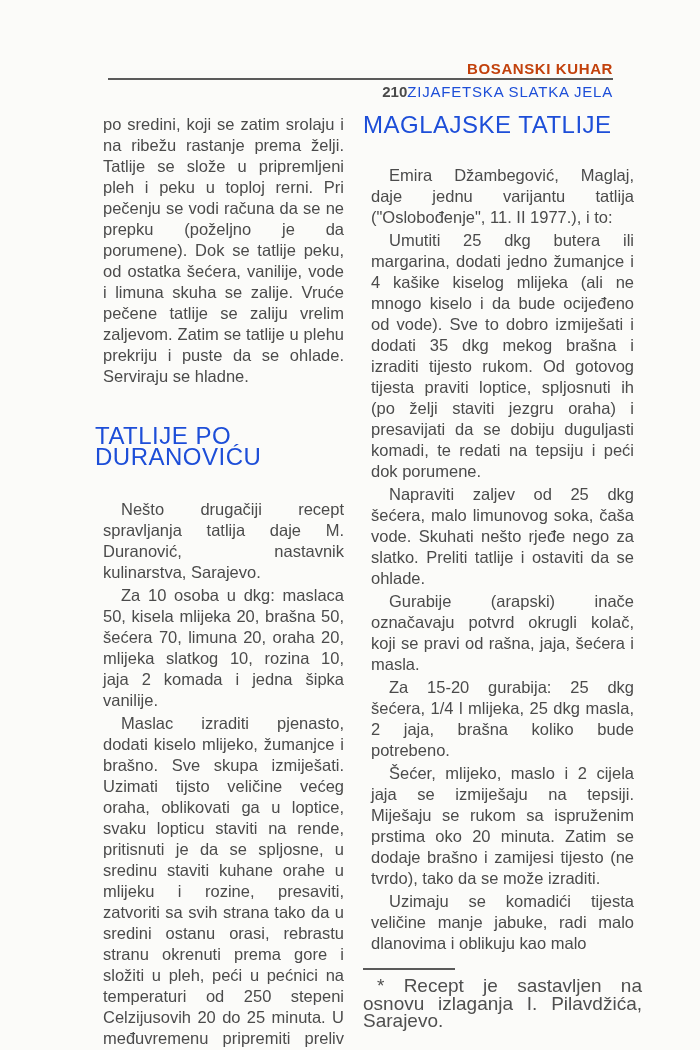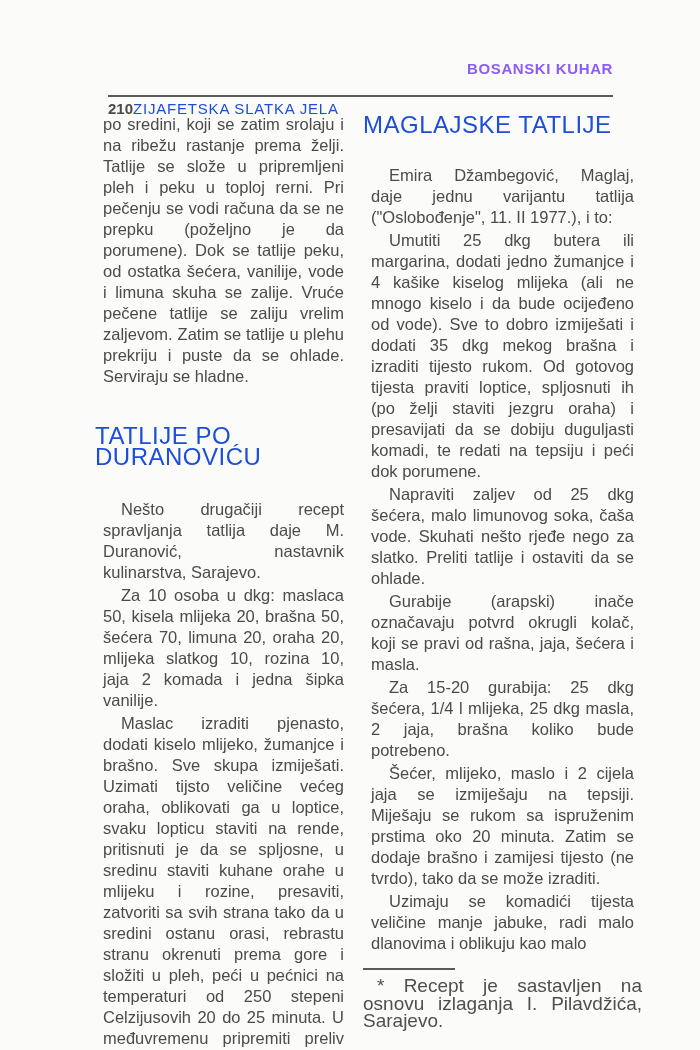--- a/index.html
+++ b/index.html
@@ -21,30 +21,30 @@
     position: absolute;
     top: 60px;
     left: 108px;
     width: 505px;
   }
   .running-head .book-title {
     text-align: right;
     font-weight: bold;
     font-size: 15px;
     letter-spacing: 0.6px;
-    color: #8b5cf6;
-    padding-bottom: 18px;
+    color: #c2410c;
+    padding-bottom: 1px;
   }
   .running-head .rule {
     height: 2px;
     background: #5a5a5a;
   }
   .running-head .sub-row {
     display: flex;
-    justify-content: flex-start;
+    justify-content: flex-end;
     padding-top: 3px;
     font-size: 15px;
   }
   .running-head .page-number {
     font-weight: bold;
     color: #4a4a4a;
   }
   .running-head .chapter-title {
     color: #1d4ed8;
     letter-spacing: 0.8px;

